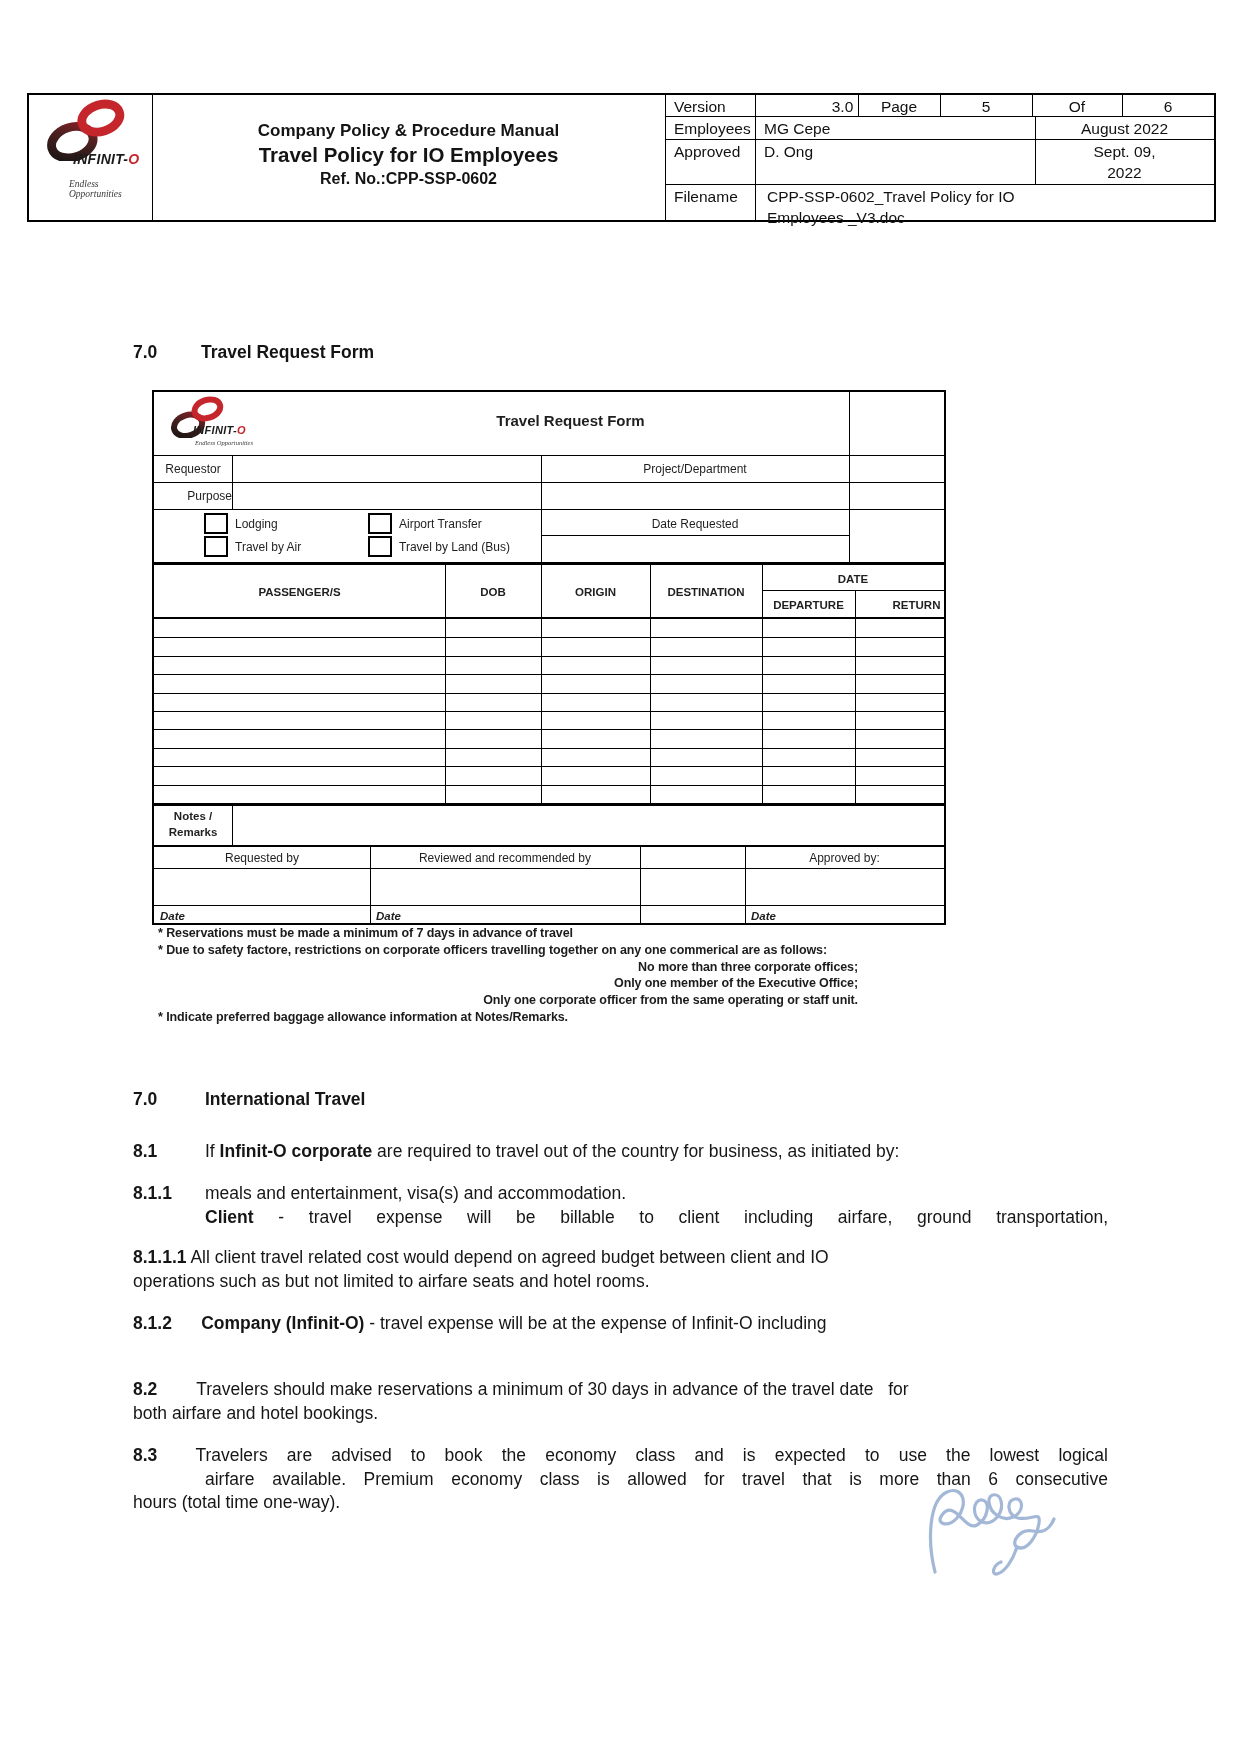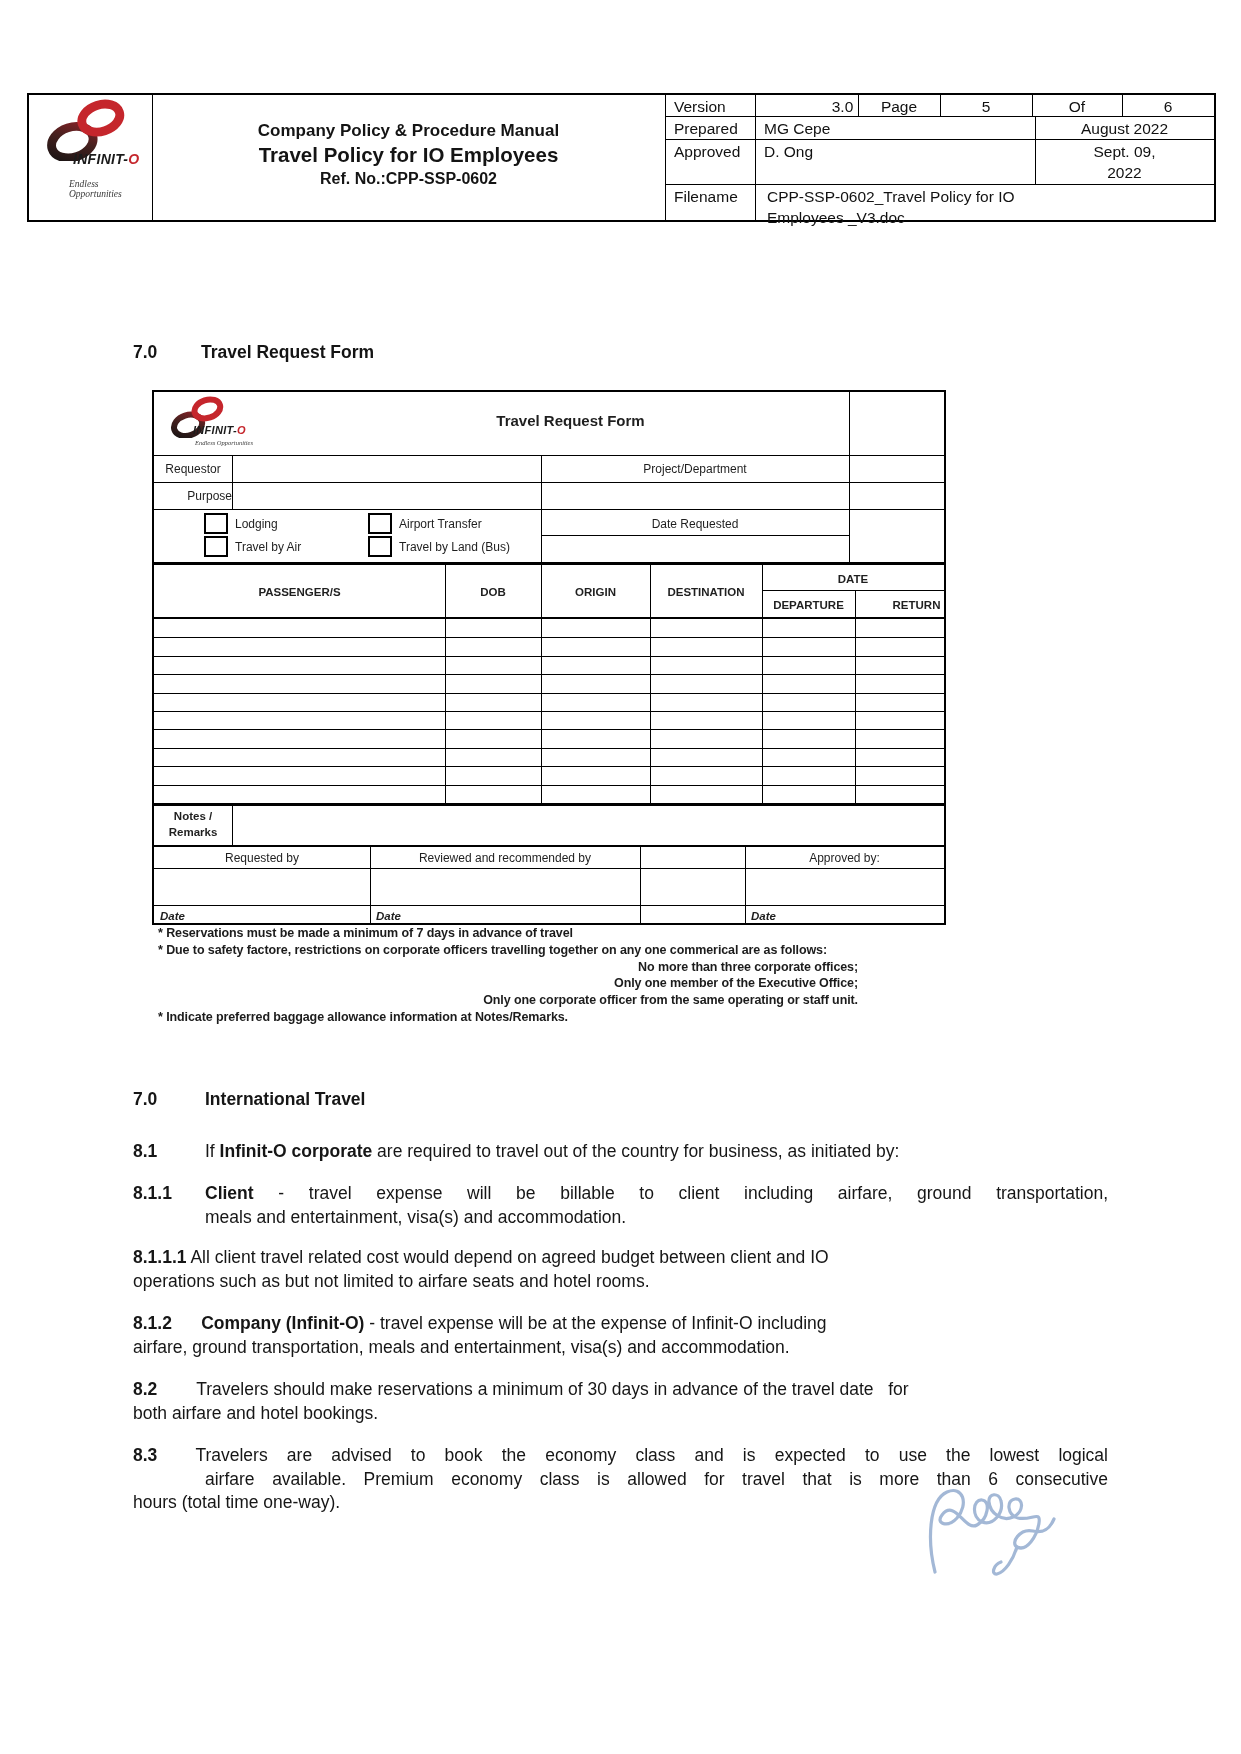--- a/index.html
+++ b/index.html
@@ -88,21 +88,21 @@
       <div class="t3">Ref. No.:CPP-SSP-0602</div>
     </div>
 
     <div class="dh-cell dh-left" style="left:636px;top:1px;width:90px;">Version</div>
     <div class="dh-cell dh-center" style="left:726px;top:1px;width:103px;padding-left:36px;">3.0</div>
     <div class="dh-cell dh-center" style="left:829px;top:1px;width:82px;">Page</div>
     <div class="dh-cell dh-center" style="left:911px;top:1px;width:92px;">5</div>
     <div class="dh-cell dh-center" style="left:1003px;top:1px;width:90px;">Of</div>
     <div class="dh-cell dh-center" style="left:1093px;top:1px;width:92px;">6</div>
 
-    <div class="dh-cell dh-left" style="left:636px;top:23px;width:90px;">Prepared</div>
+    <div class="dh-cell dh-left" style="left:636px;top:23px;width:90px;">Employees</div>
     <div class="dh-cell dh-left" style="left:726px;top:23px;width:280px;">MG Cepe</div>
     <div class="dh-cell dh-center" style="left:1006px;top:23px;width:179px;">August 2022</div>
 
     <div class="dh-cell dh-left" style="left:636px;top:46px;width:90px;">Approved</div>
     <div class="dh-cell dh-left" style="left:726px;top:46px;width:280px;">D. Ong</div>
     <div class="dh-cell dh-center prewrap" style="left:1006px;top:46px;width:179px;">Sept. 09,
 2022</div>
 
     <div class="dh-cell dh-left" style="left:636px;top:91px;width:90px;">Filename</div>
     <div class="dh-cell dh-left prewrap" style="left:726px;top:91px;width:455px;padding-left:12px;">CPP-SSP-0602_Travel Policy for IO
@@ -222,30 +222,29 @@
       <div class="sec hang" style="top: 1088px;">
         <span class="secnum">7.0</span>
         <div class="ln"><span class="rb">International Travel</span></div>
       </div>
       <div class="sec hang" style="top: 1140px;">
         <span class="secnum">8.1</span>
         <div class="ln"><span>If </span><span class="rb">Infinit-O corporate</span><span> are required to travel out of the country for business, as initiated by:</span></div>
       </div>
       <div class="sec hang" style="top: 1182px;">
         <span class="secnum">8.1.1</span>
+        <div class="ln"><span>meals and entertainment, visa(s) and accommodation.</span></div>
         <div class="ln j"><span class="rb">Client</span><span> - travel expense will be billable to client including airfare, ground transportation,</span></div>
-        <div class="ln"><span>meals and entertainment, visa(s) and accommodation.</span></div>
       </div>
       <div class="sec" style="top: 1246px;">
         <div class="ln"><span class="rb">8.1.1.1</span><span> All client travel related cost would depend on agreed budget between client and IO</span></div>
         <div class="ln"><span>operations such as but not limited to airfare seats and hotel rooms.</span></div>
       </div>
       <div class="sec" style="top: 1312px;">
         <div class="ln"><span class="rb">8.1.2</span><span>&nbsp;&nbsp;&nbsp;&nbsp;&nbsp;&nbsp;</span><span class="rb">Company (Infinit-O)</span><span> - travel expense will be at the expense of Infinit-O including</span></div>
-        <div class="ln"><span>airfare, ground transportation, meals and entertainment, visa(s) and accommodation.</span></div>
       </div>
       <div class="sec" style="top: 1378px;">
         <div class="ln"><span class="rb">8.2</span><span>&nbsp;&nbsp;&nbsp;&nbsp;&nbsp;&nbsp;&nbsp;&nbsp;</span><span>Travelers should make reservations a minimum of 30 days in advance of the travel date</span><span>&nbsp;&nbsp;&nbsp;for</span></div>
         <div class="ln"><span>both airfare and hotel bookings.</span></div>
       </div>
       <div class="sec" style="top: 1444px;">
         <div class="ln j"><span class="rb">8.3</span><span>&nbsp; Travelers are advised to book the economy class and is expected to use the lowest logical</span></div>
         <div class="ln i1 j"><span>airfare available. Premium economy class is allowed for travel that is more than 6 consecutive</span></div>
         <div class="ln"><span>hours (total time one-way).</span></div>
       </div>

